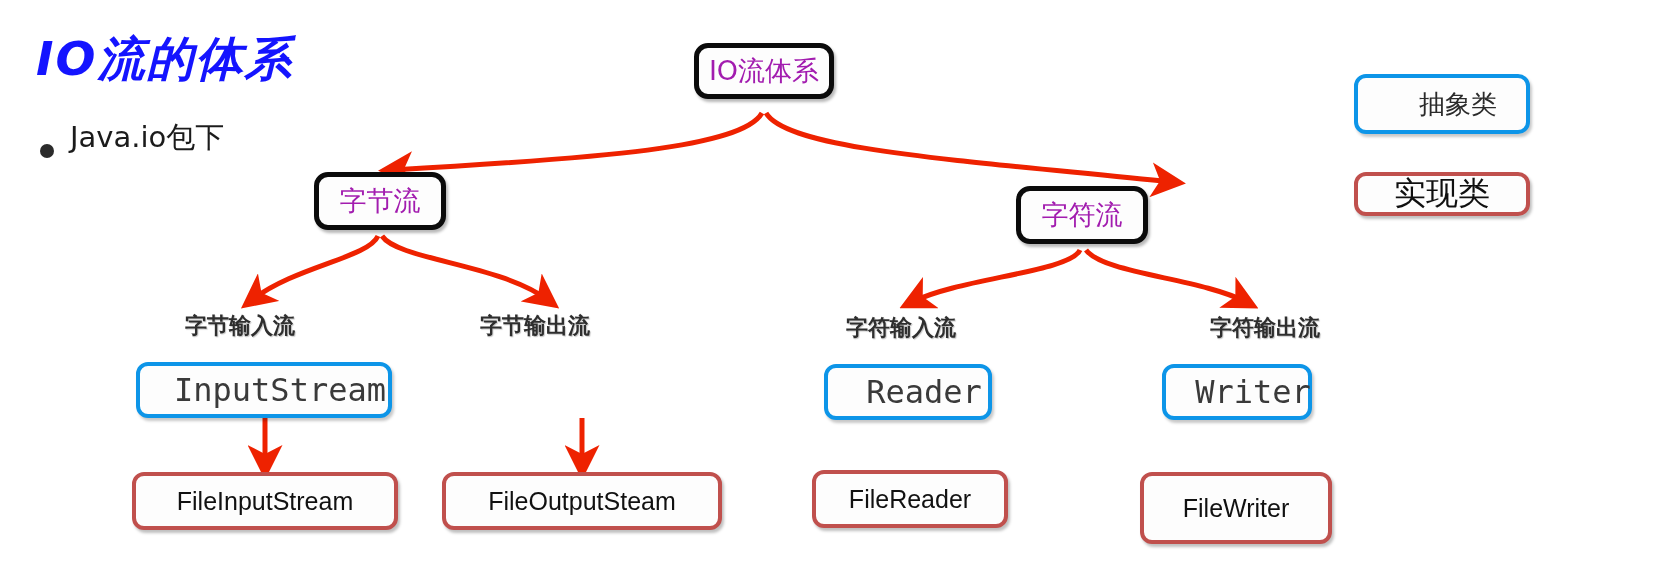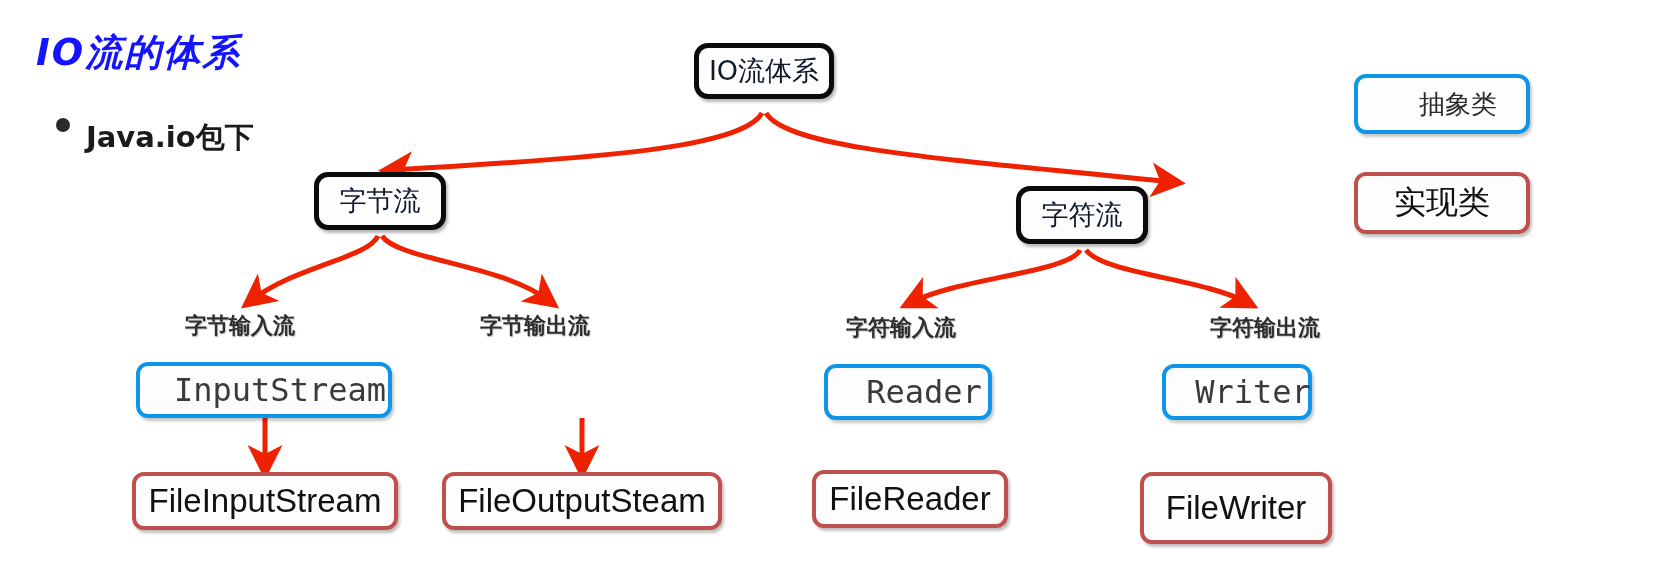--- a/index.html
+++ b/index.html
@@ -25,38 +25,37 @@
     height: 580px;
     pointer-events: none;
   }
 
   
   #title {
     position: absolute;
     left: 36px;
     top: 28px;
     font-family: "DejaVu Sans", sans-serif;
-    font-size: 37px;
+    font-size: 47px;
     font-weight: 700;
     font-style: italic;
     letter-spacing: 2px;
     color: #1414ff;
     white-space: nowrap;
   }
 
   
   #bullet-row {
     position: absolute;
-    left: 56px;
+    left: 40px;
     top: 118px;
     display: flex;
-    align-items: flex-start;
+    align-items: flex-end;
     gap: 16px;
     white-space: nowrap;
-    font-weight: bold;
   }
   #bullet-dot {
     width: 14px;
     height: 14px;
     border-radius: 50%;
     background: #2b2b2b;
     flex: none;
   }
   #bullet-text {
     font-family: "DejaVu Sans", sans-serif;
@@ -75,41 +74,41 @@
     white-space: nowrap;
     text-align: center;
   }
 
   
   .node-black {
     border: 5px solid #0b0b0b;
     border-radius: 14px;
     font-family: "DejaVu Sans", sans-serif;
     font-size: 27px;
-    color: #0f172a;
+    color: #a21caf;
     box-shadow: 2px 3px 3px rgba(0,0,0,0.28);
   }
 
   
   .node-blue {
     border: 4px solid #0d95e8;
     border-radius: 12px;
     font-family: "DejaVu Sans Mono", monospace;
     font-size: 32px;
     color: #3a3a3a;
     box-shadow: 2px 3px 3px rgba(0,0,0,0.22);
     padding-left: 32px;
   }
 
   
   .node-red {
     border: 4px solid #c0504d;
     border-radius: 12px;
     font-family: "Liberation Sans", sans-serif;
-    font-size: 33px;
+    font-size: 25px;
     color: #111111;
     box-shadow: 2px 3px 3px rgba(0,0,0,0.25);
   }
 
   
   .caption {
     position: absolute;
     font-family: "DejaVu Sans", sans-serif;
     font-size: 22px;
     font-weight: 700;
@@ -215,18 +214,18 @@
 
   <div class="node node-red" style="left:1140px; top:472px; width:192px; height:72px;">
     <span>FileWriter</span>
   </div>
 
   <div class="node node-blue legend-blue" style="left:1354px; top:74px; width:176px; height:60px;
               font-family:'DejaVu Sans', sans-serif; font-size:26px;">
     <span>抽象类</span>
   </div>
 
-  <div class="node node-red legend-red" style="left:1354px; top:172px; width:176px; height:62px;
+  <div class="node node-red legend-red" style="left:1354px; top:172px; width:176px; height:44px;
               font-family:'DejaVu Sans', sans-serif; font-size:32px;">
     <span>实现类</span>
   </div>
 
 </div>
 
 </body></html>

